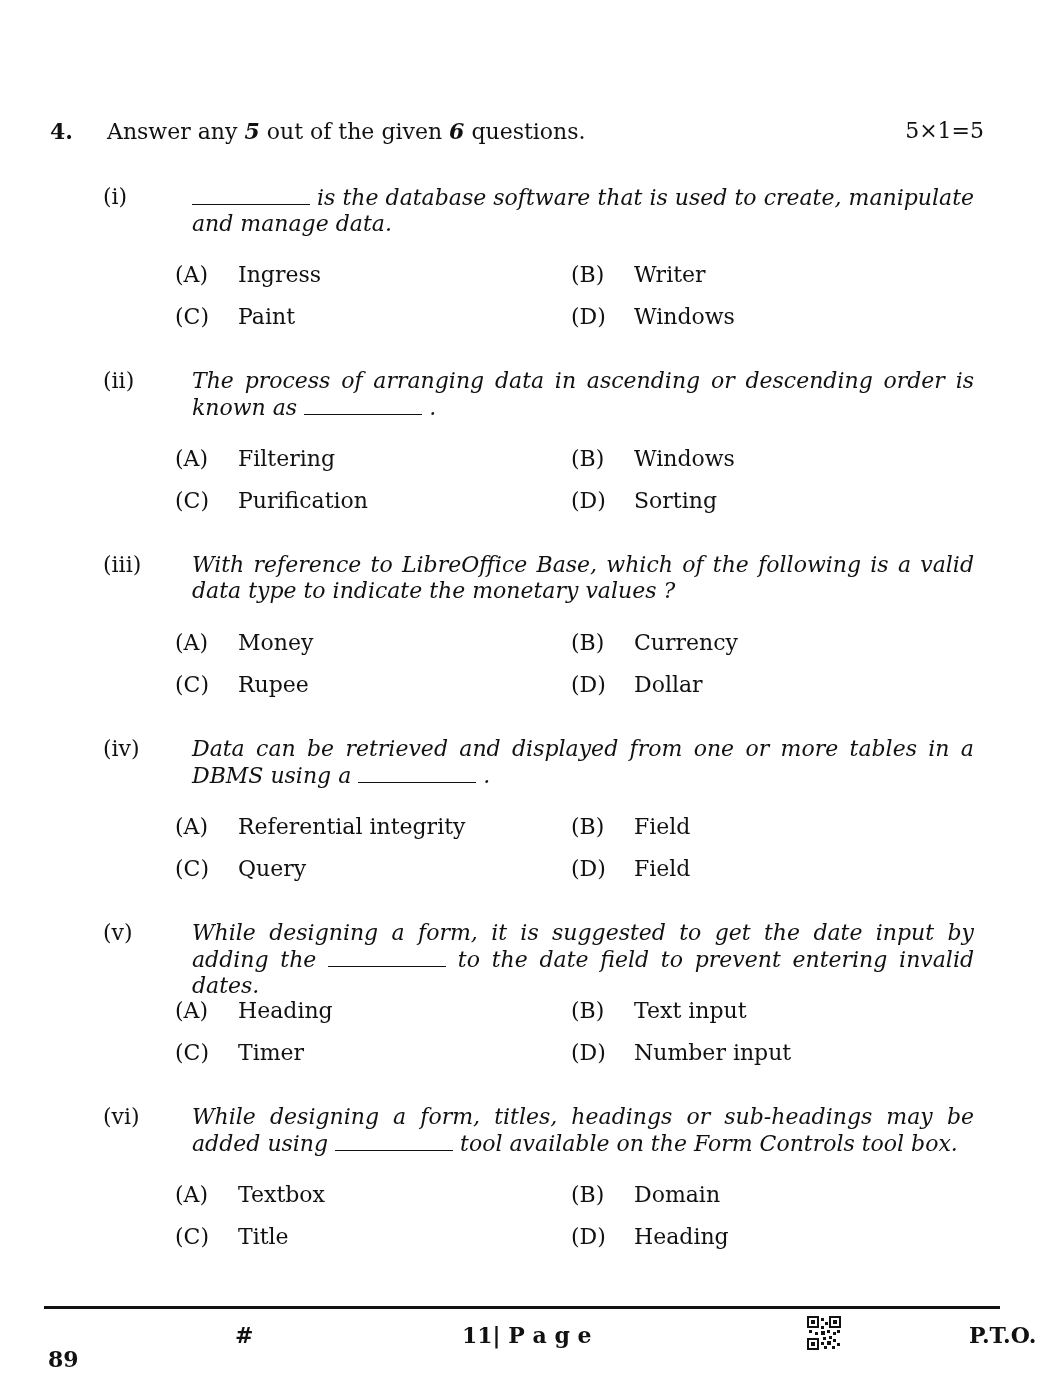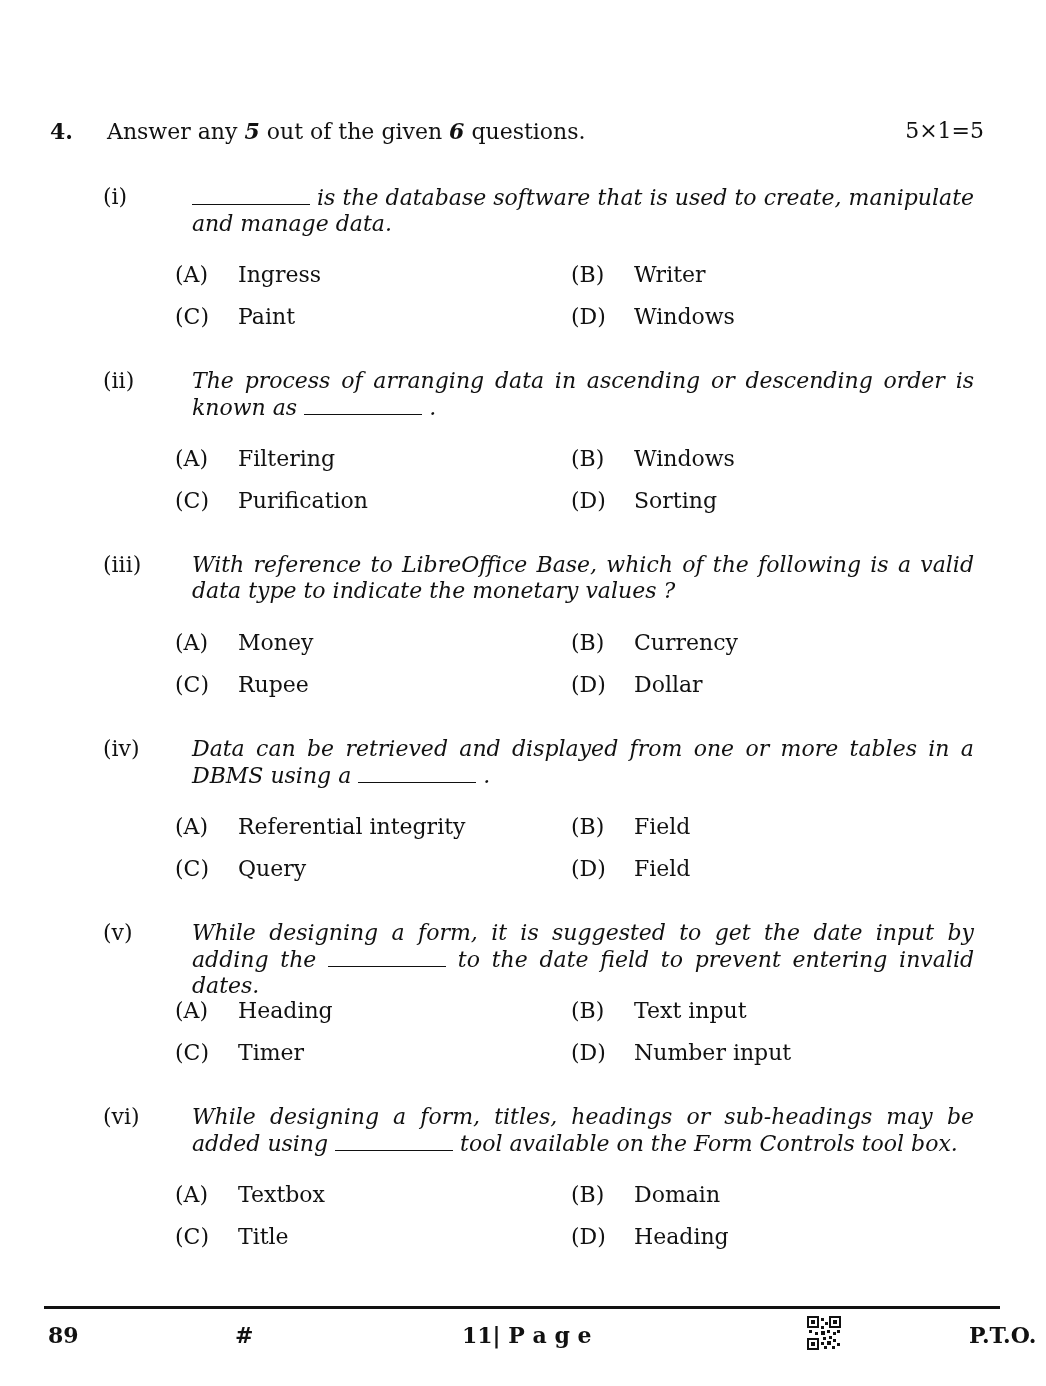--- a/index.html
+++ b/index.html
@@ -155,21 +155,21 @@
   <div class="opt" style="left:175px; top:1224px;">
       <span class="lbl">(C)</span>
       <span class="txt">Title</span>
     </div>
   <div class="opt" style="left:571px; top:1224px;">
       <span class="lbl">(D)</span>
       <span class="txt">Heading</span>
     </div>
 
   <div class="rule"></div>
-  <span class="footer" style="left:48px;">89</span>
+  <span class="footer" style="left:48px;margin-top:24px;">89</span>
   <span class="footer" style="left:235px;">#</span>
   <span class="footer" style="left:462px;">11| P a g e</span>
   <div class="qr">
     <svg width="34" height="34" viewBox="0 0 34 34">
       <rect x="0" y="0" width="34" height="34" fill="#fff"></rect>
       <rect x="1" y="1" width="10" height="10" fill="none" stroke="#111" stroke-width="2"></rect>
       <rect x="4" y="4" width="4" height="4" fill="#111"></rect>
       <rect x="23" y="1" width="10" height="10" fill="none" stroke="#111" stroke-width="2"></rect>
       <rect x="26" y="4" width="4" height="4" fill="#111"></rect>
       <rect x="1" y="23" width="10" height="10" fill="none" stroke="#111" stroke-width="2"></rect>

